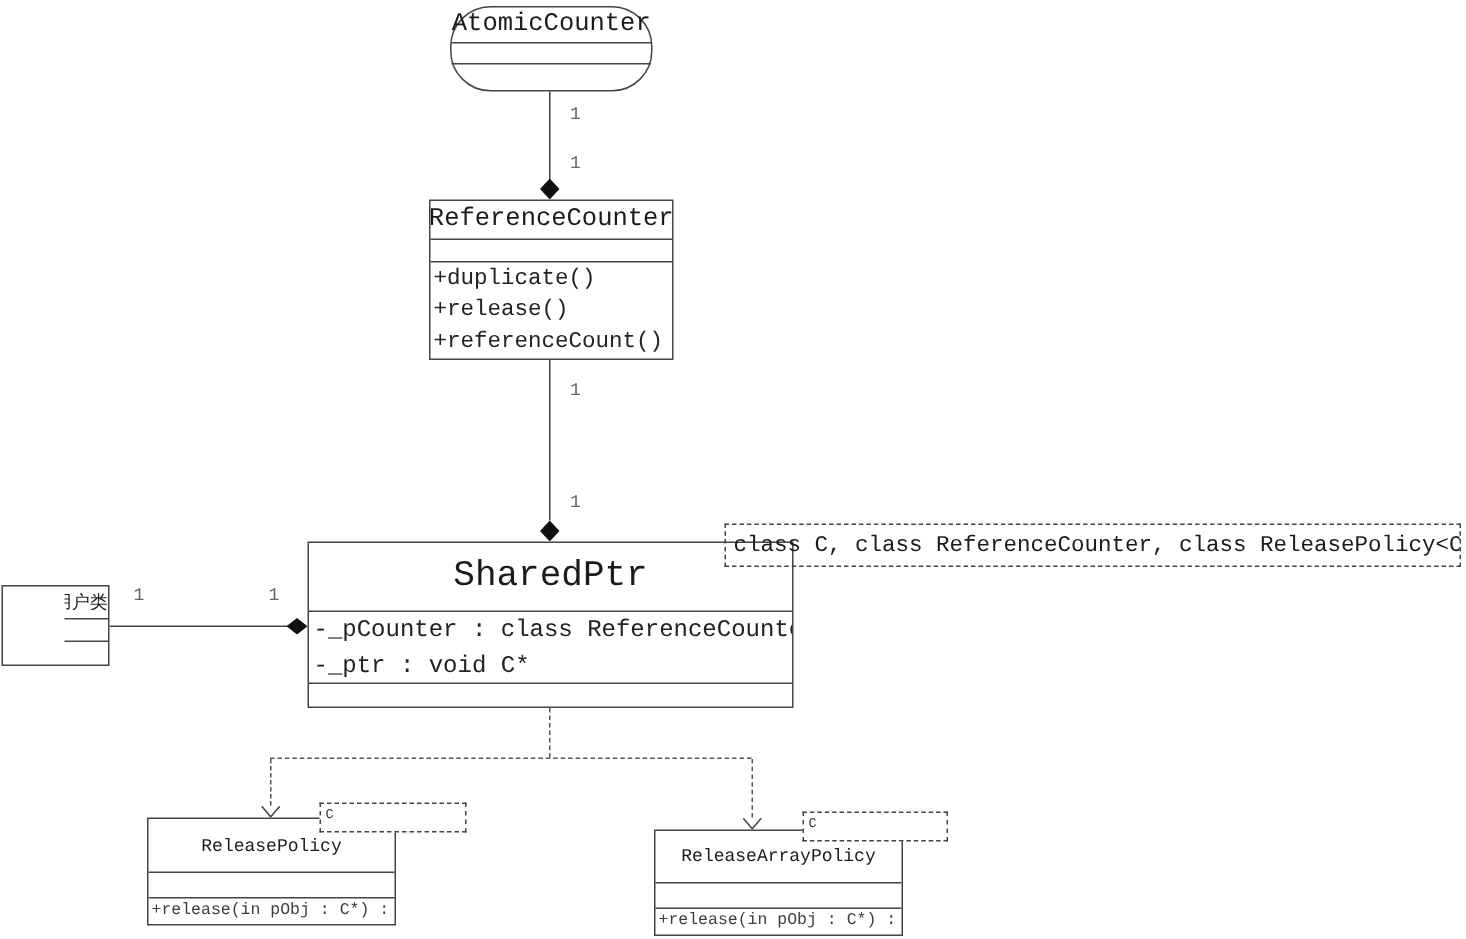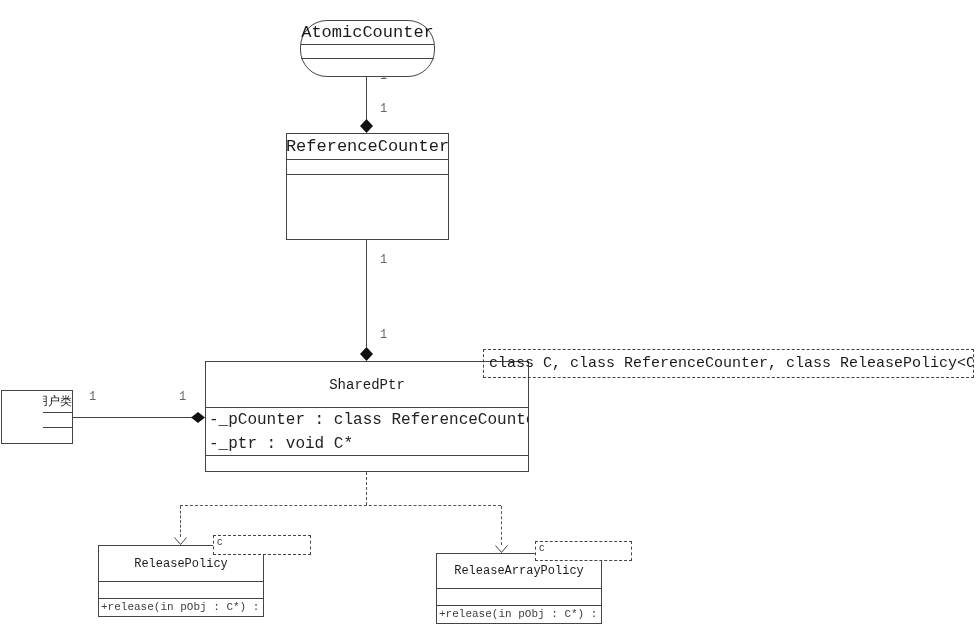--- a/index.html
+++ b/index.html
@@ -32,53 +32,58 @@
     position:absolute; font-size:12px; color:#666; line-height:12px;
   }
   .glyph { position:absolute; z-index:2; }
   svg { display:block; }
 </style>
 </head>
 <body>
 
 <div id="canvas">
 
-  <div class="uml-box" style="left:300px;top:20px;width:135px;height:57px;border-radius:27px;">
+  <div class="uml-box" style="left:300px;top:4px;width:135px;height:57px;border-radius:27px;">
     <div class="uml-title" style="height:24px;font-size:17px;">AtomicCounter</div>
     <div class="uml-sec" style="height:14px;"></div>
     <div class="uml-sec last" style="height:17px;"></div>
   </div>
 
   <div class="solid-v" style="left:366px;top:61px;height:59px;"></div>
   <div class="mult" style="left:380px;top:70px;">1</div>
   <div class="mult" style="left:380px;top:103px;">1</div>
   <div class="glyph" style="left:360px;top:119px;">
     <svg width="13" height="14" viewBox="0 0 13 14">
         <polygon points="6.5,14 0,7 6.5,0 13,7" fill="#111"></polygon>
       </svg>
   </div>
 
   <div class="uml-box" style="left:286px;top:133px;width:163px;height:107px;">
     <div class="uml-title" style="height:26px;font-size:17px;font-family:Liberation Mono, monospace;">ReferenceCounter</div>
     <div class="uml-sec" style="height:15px;"></div>
+    <div class="uml-sec last" style="height:62px;font-size:15px;line-height:21px;padding:0 2px;">
+      <div class="row">+duplicate()</div>
+      <div class="row">+release()</div>
+      <div class="row">+referenceCount()</div>
+    </div>
   </div>
 
   <div class="solid-v" style="left:366px;top:240px;height:107px;"></div>
   <div class="mult" style="left:380px;top:254px;">1</div>
   <div class="mult" style="left:380px;top:329px;">1</div>
   <div class="glyph" style="left:360px;top:347px;">
     <svg width="13" height="14" viewBox="0 0 13 14">
         <polygon points="6.5,14 0,7 6.5,0 13,7" fill="#111"></polygon>
       </svg>
   </div>
 
   <div class="tpl-box" style="left:483px;top:349px;width:491px;height:29px;font-size:15px;line-height:27px;padding-left:5px;">class C, class ReferenceCounter, class ReleasePolicy&lt;C&gt;</div>
 
   <div class="uml-box" style="left:205px;top:361px;width:324px;height:111px;">
-    <div class="uml-title" style="height:46px;font-size:14px;">SharedPtr</div>
+    <div class="uml-title" style="height:46px;font-size:24px;">SharedPtr</div>
     <div class="uml-sec" style="height:48px;font-size:16px;line-height:24px;padding:0 0 0 3px;">
       <div class="row">-_pCounter : class ReferenceCounter*</div>
       <div class="row">-_ptr : void C*</div>
     </div>
     <div class="uml-sec last" style="height:15px;"></div>
   </div>
 
   <div class="uml-box" style="left:1px;top:390px;width:72px;height:54px;padding-left:41px;">
     <div class="uml-title" style="height:22px;font-size:12px;">用户类C</div>
     <div class="uml-sec" style="height:15px;"></div>

